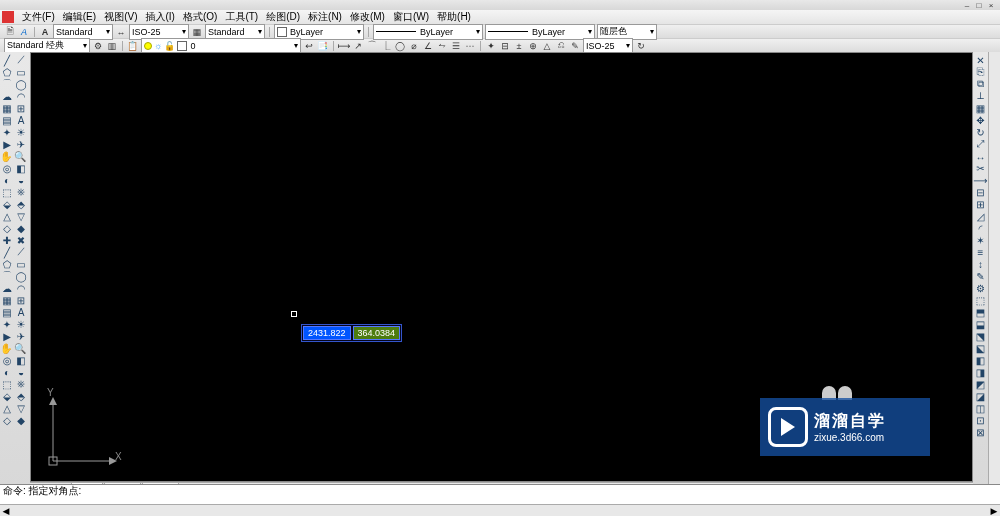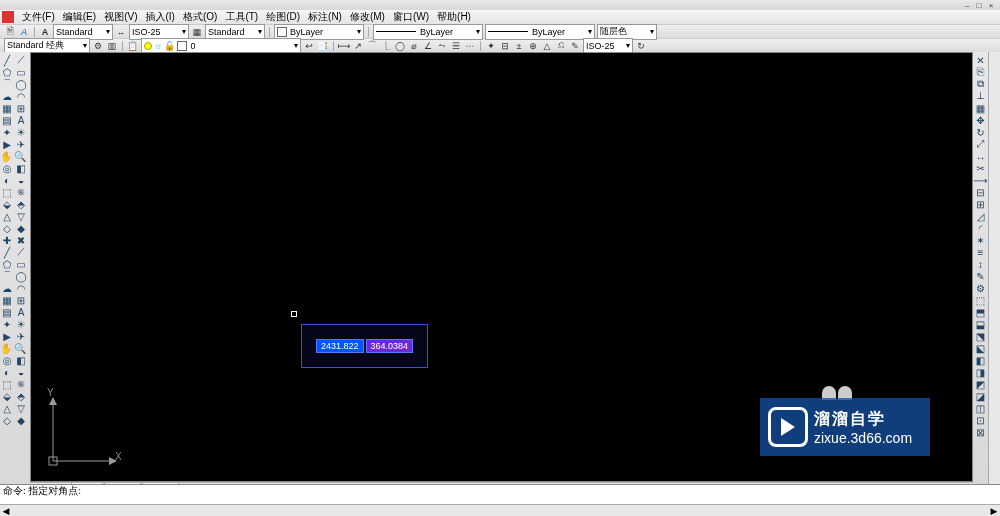--- a/index.html
+++ b/index.html
@@ -104,25 +104,25 @@
   width:6px; height:6px;
   border:1px solid #fff;
   left: 260px; top: 258px;
 }
 .dyn-input {
   position:absolute;
   left: 270px; top: 271px;
   display:flex;
   gap:2px;
   border: 1px solid #3355cc;
-  padding: 14px;
+  padding: 1px;
   background: #2a2acc22;
 }
 .dyn-input .field {
-  background: #6d28d9;
+  background: #4d7c0f;
   color:#fff;
   font-size:9px;
   padding: 1px 4px;
   border: 1px solid #5577ff;
 }
 .dyn-input .field.hl { background:#0055ff; }
 .ucs {
   position:absolute;
   left: 12px; bottom: 10px;
   color: #888;
@@ -141,21 +141,21 @@
 .drawing-tabs .tab { padding: 0 6px; background:#f8f8f8; border:1px solid #aaa; border-bottom:none; margin-left:1px;}
 .drawing-tabs .tab.active { background:#fff; }
 .cmd-area {
   height: 20px;
   background:#fff;
   border-top:1px solid #888;
   font-size:10px;
   padding: 1px 3px;
   line-height: 10px;
 }
-.cmd-line { white-space: pre; font-family: Liberation Serif, serif; }
+.cmd-line { white-space: pre; }
 .scrollbar-v { width:12px; background:#e8e8e8; border-left:1px solid #aaa; }
 .watermark {
   position:absolute;
   right: 42px;
   bottom: 25px;
   width: 170px; height: 58px;
   background: rgba(20,80,160,0.78);
   display:flex;
   align-items:center;
   padding: 4px 8px;
@@ -165,21 +165,21 @@
   width: 40px; height: 40px;
   border: 3px solid #fff;
   border-radius: 8px;
   display:flex; align-items:center; justify-content:center;
 }
 .watermark .play .tri {
   width:0;height:0;border-left:14px solid #fff; border-top:9px solid transparent; border-bottom:9px solid transparent;
 }
 .watermark .txt { color:#fff; display:flex; flex-direction:column; }
 .watermark .main { font-size:16px; font-weight:bold; letter-spacing:2px; }
-.watermark .sub { font-size:14px; }
+.watermark .sub { font-size:10px; }
 .ears { position:absolute; right:120px; bottom: 81px; display:flex; gap:2px;}
 .ears .ear { width:14px; height:14px; border-radius:50% 50% 0 0; background:#ccc; }
 .scroll-h-bar {
   position: absolute; left:0; right:0; bottom: 0; height: 12px;
   background:#e8e8e8; border-top:1px solid #aaa;
   display:flex; align-items:center;
 }
 .scroll-h-bar .arrow { width:12px; text-align:center; font-size:9px;}
 .scroll-h-bar .track { flex:1; }
 </style>

